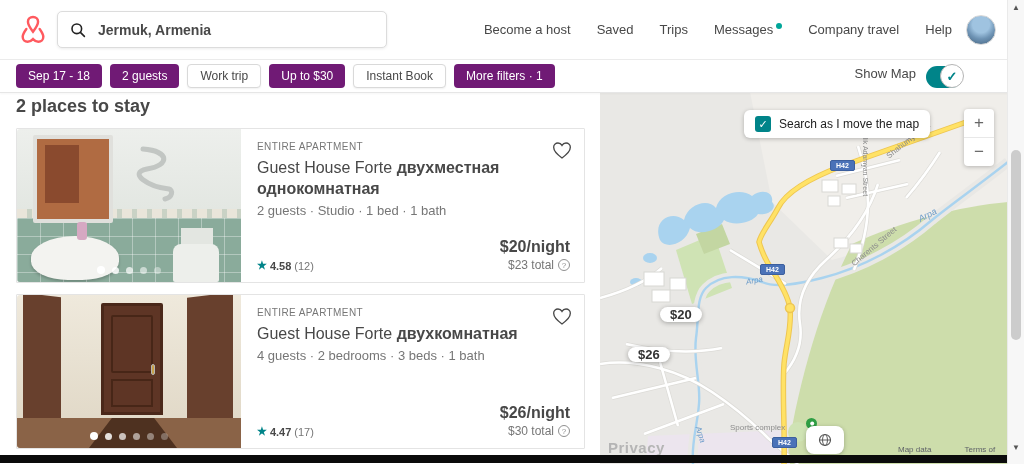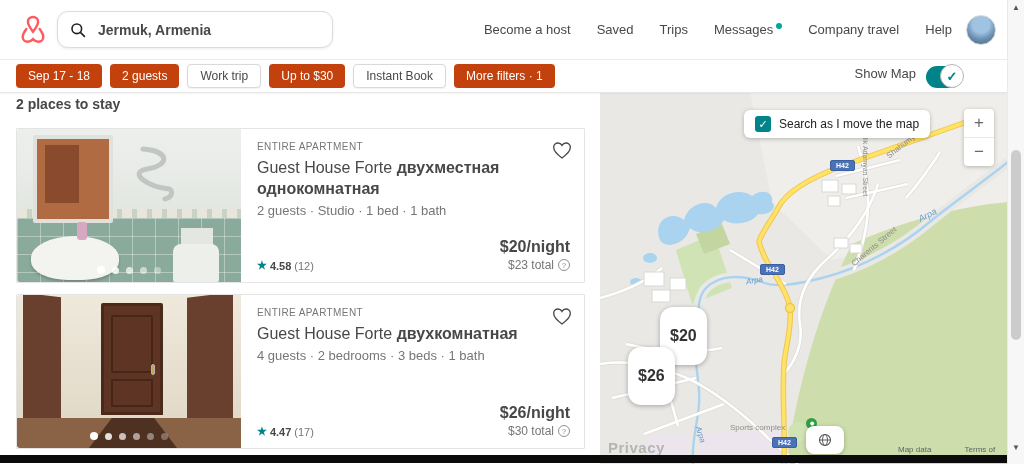--- a/index.html
+++ b/index.html
@@ -2,50 +2,50 @@
 <html><head>
 <meta charset="utf-8">
 <style>
   html,body{margin:0;padding:0;}
   body{width:1024px;height:464px;position:relative;overflow:hidden;background:#fff;
        font-family:"Liberation Sans",sans-serif;color:#484848;}
   
   .header{position:absolute;left:0;top:0;width:1024px;height:59px;background:#fff;
           border-bottom:1px solid #ebebeb;z-index:30;}
   .logo{position:absolute;left:18px;top:14px;}
-  .searchbox{position:absolute;left:57px;top:11px;width:276px;height:37px;border:1px solid #dcdcdc;
-             border-radius:11px;box-shadow:0 1px 3px rgba(0,0,0,.08);display:flex;align-items:center;
+  .searchbox{position:absolute;left:57px;top:11px;width:330px;height:37px;border:1px solid #dcdcdc;
+             border-radius:5px;box-shadow:0 1px 3px rgba(0,0,0,.08);display:flex;align-items:center;
              padding:0 12px;gap:10px;background:#fff;box-sizing:border-box;}
   .searchbox input{border:none;outline:none;font-size:14px;font-weight:bold;color:#484848;
                    width:100%;font-family:inherit;background:transparent;}
   .nav{position:absolute;right:72px;top:0;height:59px;display:flex;align-items:center;gap:26px;
        font-size:13px;color:#484848;white-space:nowrap;}
   .nav .item{cursor:pointer;position:relative;}
   .badge-dot{display:inline-block;width:6px;height:6px;border-radius:50%;background:#00a699;
              vertical-align:super;margin-left:3px;}
   .avatar{position:absolute;right:28px;top:15px;width:28px;height:28px;border-radius:50%;
           border:1px solid #d8d8d8;background:radial-gradient(circle at 50% 30%,#9fc3e0 0 35%,#6e93b4 60%,#41607c 100%);}
   
   .filterbar{position:absolute;left:0;top:59px;width:1024px;height:33px;background:#fff;
              border-bottom:1px solid #e6e6e6;box-shadow:0 1px 2px rgba(0,0,0,.04);z-index:29;}
   .pills{position:absolute;left:16px;top:5px;display:flex;gap:8px;}
   .pill{height:24px;line-height:24px;padding:0 12px;border-radius:4px;font-size:12px;cursor:pointer;
         white-space:nowrap;box-sizing:border-box;}
-  .pill.active{background:#c2410c;color:#fff;}
+  .pill.active{background:#701a75;color:#fff;}
   .pill.inactive{background:#fff;color:#484848;border:1px solid #d9d9d9;line-height:22px;
                  box-shadow:0 1px 2px rgba(0,0,0,.06);}
   .showmap{position:absolute;right:62px;top:7px;display:flex;align-items:flex-start;gap:10px;
            font-size:13px;color:#484848;}
   .toggle{position:relative;width:36px;height:22px;border-radius:11px;background:#008489;cursor:pointer;}
   .knob{position:absolute;right:-2px;top:-2px;width:24px;height:24px;border-radius:50%;background:#fff;
         border:1px solid #b5b5b5;color:#008489;font-size:13px;font-weight:bold;text-align:center;
         line-height:24px;box-sizing:border-box;}
   
   .results{position:absolute;left:0;top:92px;width:600px;height:372px;background:#fff;}
-  .heading{position:absolute;left:16px;top:4px;margin:0;font-size:14px;font-weight:bold;color:#484848;}
+  .heading{position:absolute;left:16px;top:4px;margin:0;font-size:18px;font-weight:bold;color:#484848;}
   .card{position:absolute;left:16px;width:567px;height:153px;border:1px solid #e4e4e4;border-radius:1px;
         background:#fff;cursor:pointer;}
   .card1{top:36px;} .card2{top:202px;}
   .card-img{position:absolute;left:0;top:0;width:224px;height:153px;overflow:hidden;
             border-radius:3px 0 0 3px;}
   .card-content{position:absolute;left:224px;top:0;right:0;bottom:0;padding:12px 14px 10px 16px;}
   .category{font-size:10px;letter-spacing:.4px;color:#767676;}
   .title{font-size:16px;line-height:21px;color:#484848;margin-top:5px;max-width:310px;}
   .details{font-size:13px;color:#767676;margin-top:4px;}
   .heart{position:absolute;top:12px;right:12px;cursor:pointer;line-height:0;}
@@ -99,21 +99,21 @@
                 border-radius:2px;}
   .hall .panel2{position:absolute;left:7px;bottom:5px;right:7px;height:24px;border:2px solid #472617;}
   .hall .knob{position:absolute;right:5px;top:58px;width:4px;height:11px;background:#c9a24a;
               border-radius:2px;}
   
   .map{position:absolute;left:600px;top:92px;width:408px;height:372px;overflow:hidden;
        background:#e9e8e5;}
   .map-bg{position:absolute;left:0;top:0;}
   .map-label{position:absolute;font-size:8px;color:#8d8d8d;white-space:nowrap;pointer-events:none;}
   .water-label{color:#6d9cc9;font-style:italic;}
-  .pin{position:absolute;background:#fff;border-radius:13px;padding:20px 10px;font-size:16px;
+  .pin{position:absolute;background:#fff;border-radius:13px;padding:0 10px;font-size:13px;
        font-weight:bold;color:#333;box-shadow:0 1px 5px rgba(0,0,0,.3);cursor:pointer;}
   .hbadge{position:absolute;background:#4a72b8;color:#fff;font-size:7px;font-weight:bold;
           padding:1px 5px;border-radius:2px;border:1px solid #3c5f9e;}
   .map-search{position:absolute;left:144px;top:18px;background:#fff;border-radius:6px;
               box-shadow:0 1px 4px rgba(0,0,0,.25);display:flex;align-items:center;gap:8px;
               padding:6px 11px;font-size:12px;color:#222;cursor:pointer;}
   .checkbox{width:16px;height:16px;background:#008489;border-radius:3px;color:#fff;font-size:11px;
             line-height:16px;text-align:center;}
   .zoomctl{position:absolute;right:14px;top:17px;width:30px;background:#fff;border-radius:4px;
            box-shadow:0 1px 4px rgba(0,0,0,.25);}

